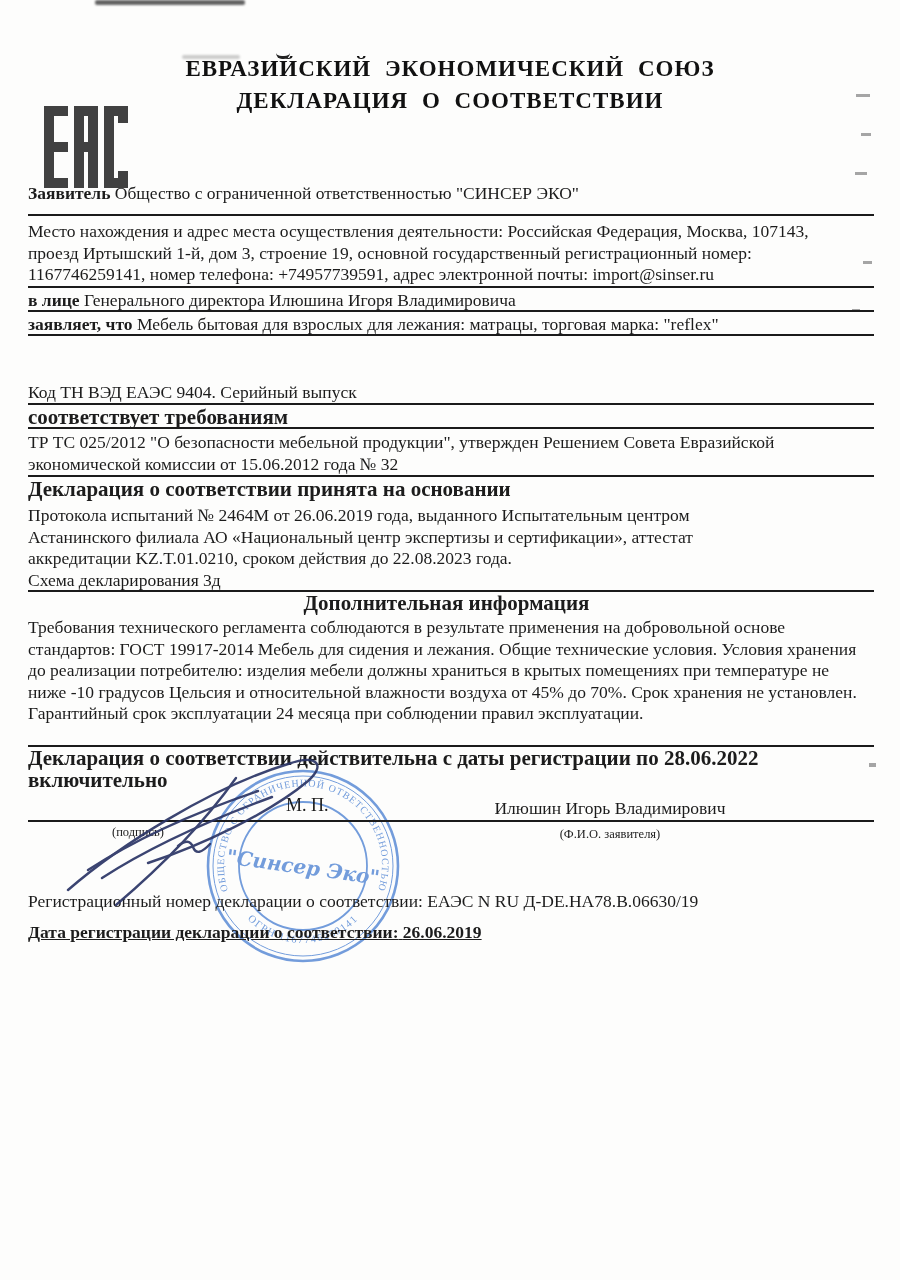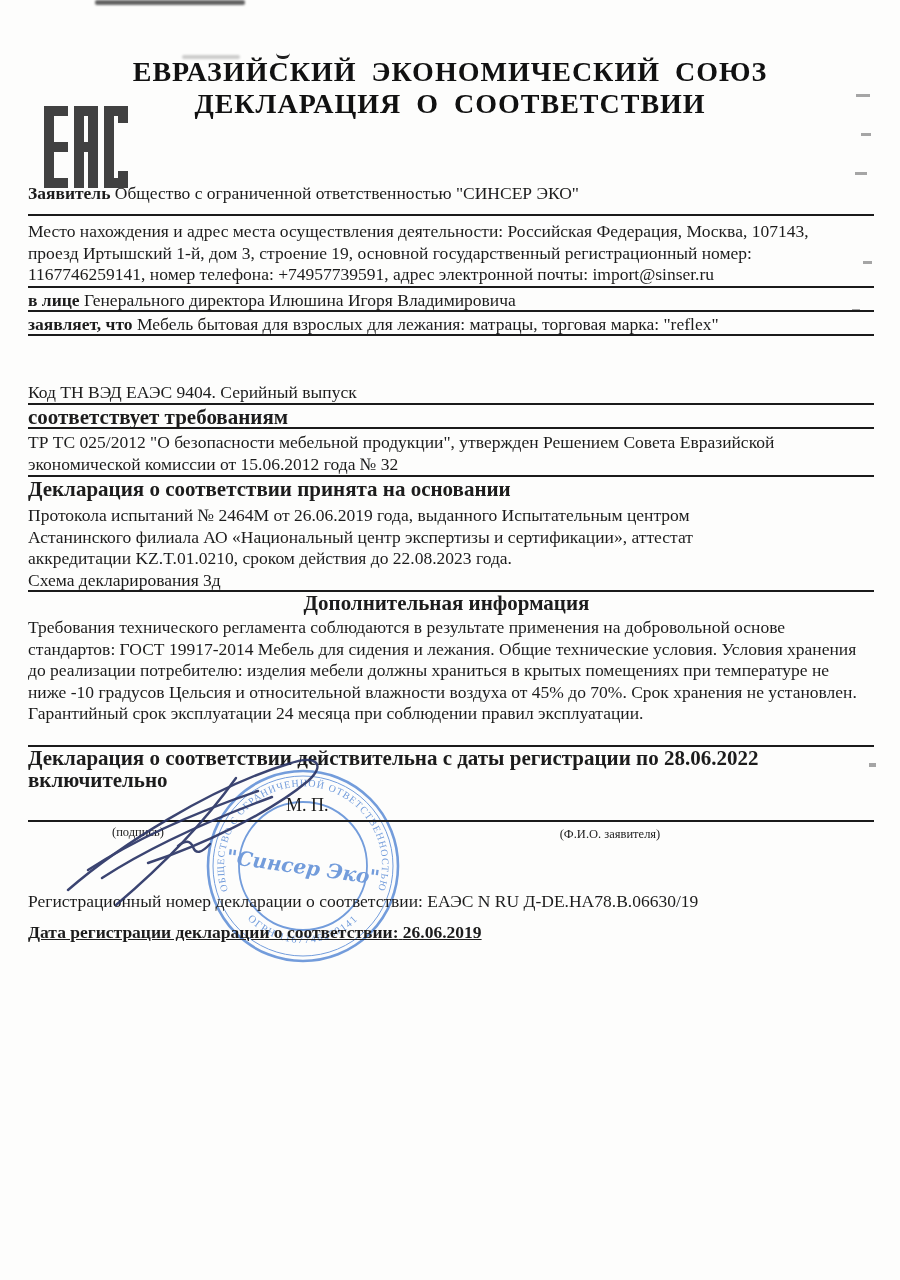--- a/index.html
+++ b/index.html
@@ -4,21 +4,21 @@
 <style>
   * { margin:0; padding:0; box-sizing:border-box; }
   html,body { background:#e8e8e8; }
   .page {
     position:relative; width:900px; height:1280px; margin:0 auto;
     background:#fdfdfc; overflow:hidden;
     font-family:"Liberation Serif","DejaVu Serif",serif;
     color:#1c1c1c;
   }
   .abs { position:absolute; }
-  .title { left:0; right:0; text-align:center; font-weight:bold; font-size:28px; letter-spacing:1px; word-spacing:7px; color:#111; }
+  .title { left:0; right:0; text-align:center; font-weight:bold; font-size:23px; letter-spacing:1px; word-spacing:7px; color:#111; }
   .row { left:28px; right:35px; font-size:17.5px; line-height:21.5px; z-index:2; }
   .row b { font-weight:bold; }
   .rule { left:28px; right:26px; height:2px; background:#1b1b1b; z-index:2; }
   .rule.thin { height:1.5px; }
   .heading { font-weight:bold; font-size:21px; }
   .caption { font-size:12.5px; color:#222; }
   
   .artifact { background:#3c3c3c; z-index:1; border-radius:2px; }
   .a-top { left:95px; top:0; width:150px; height:5px; filter:blur(1px); opacity:.8; }
   .a-check { left:276px; top:53px; width:14px; height:6px; border-radius:0 0 8px 8px; border-bottom:3px solid #222; background:transparent; }
@@ -129,20 +129,21 @@
       <text font-family="Liberation Serif, serif" font-size="10.5" letter-spacing="1.5" fill="currentColor">
         <textPath href="#ringBottom" startOffset="50%" text-anchor="middle">ОГРН 1167746259141</textPath>
       </text>
       <text x="100" y="108" text-anchor="middle" transform="rotate(8 100 102)" font-family="DejaVu Serif, serif" font-style="italic" font-weight="bold" font-size="20" fill="currentColor">"Синсер Эко"</text>
     </svg>
   </div>
 
   <div class="abs rule thin" id="sig-line"></div>
   <div class="abs caption" id="sig-caption">(подпись)</div>
   <div class="abs" id="mp-label">М. П.</div>
+  <div class="abs" id="fio-name">Илюшин Игорь Владимирович</div>
   <div class="abs caption" id="fio-caption">(Ф.И.О. заявителя)</div>
 
   <div class="abs" id="signature-wrap" style="color: rgb(43, 53, 102);">
     <svg width="345" height="165" viewBox="0 0 345 165">
       <g fill="none" stroke="currentColor" stroke-width="2.4" stroke-linecap="round" opacity="0.92">
         <path d="M 38,140 C 90,95 180,38 258,14 C 286,4 297,14 278,31 C 240,63 170,96 118,113"></path>
         <path d="M 58,120 C 110,86 172,60 228,41"></path>
         <path d="M 72,128 C 126,93 188,67 242,47"></path>
         <path d="M 206,28 C 176,70 132,116 86,155"></path>
         <path d="M 148,96 q 11,-9 15,1 q 4,11 17,-3"></path>

